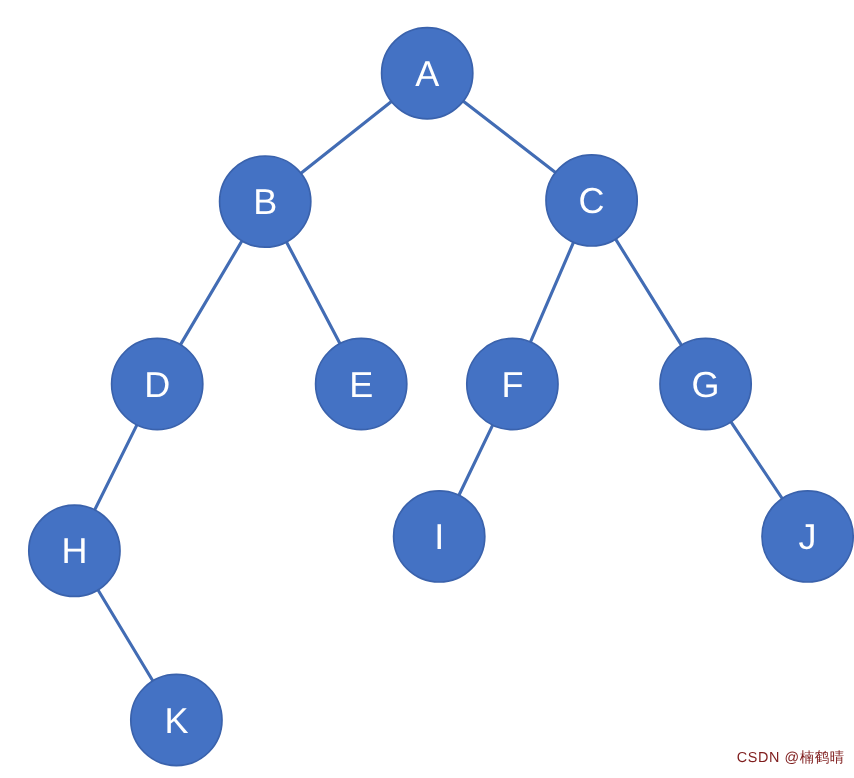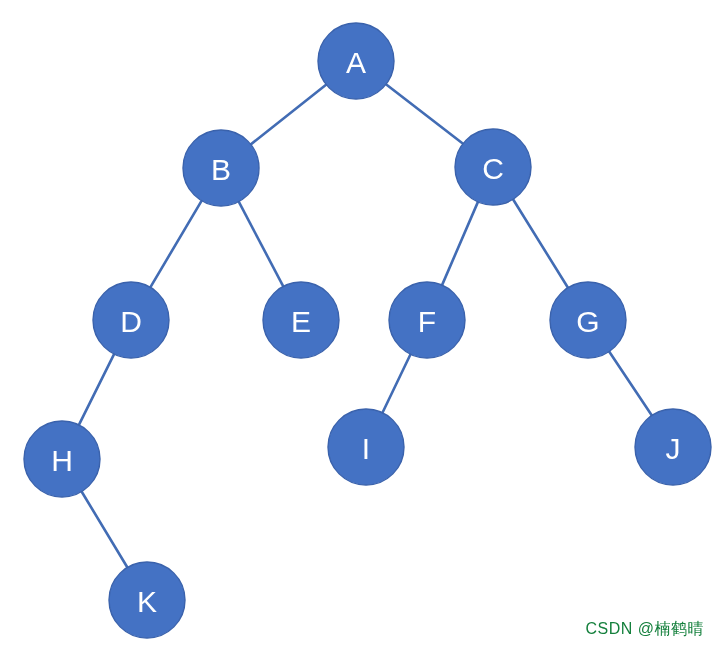--- a/index.html
+++ b/index.html
@@ -42,23 +42,23 @@
     font-size: 30px;
     font-weight: 400;
     text-anchor: middle;
     dominant-baseline: central;
     pointer-events: none;
   }
   .watermark {
     position: absolute;
     right: 8px;
     bottom: 8px;
-    color: #15803d;
+    color: #7f1d1d;
     font-family: "Liberation Sans", sans-serif;
-    font-size: 16px;
+    font-size: 12px;
     letter-spacing: 0.5px;
     white-space: nowrap;
     user-select: none;
   }
 </style>
 </head>
 <body>
 
 <div id="canvas">
 

